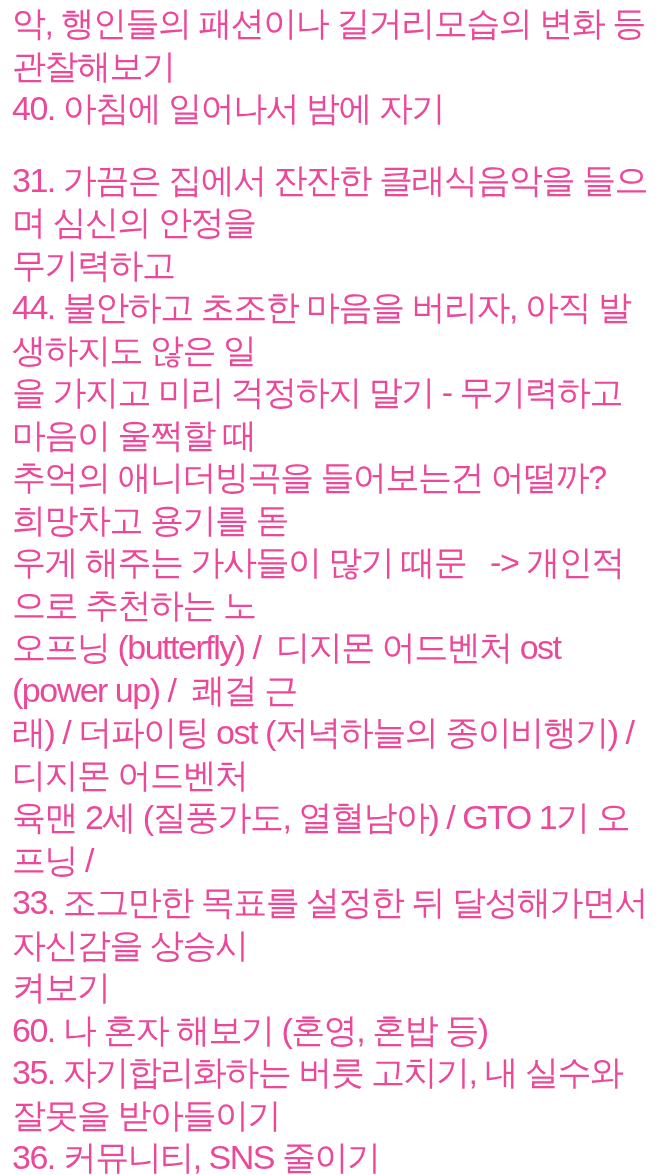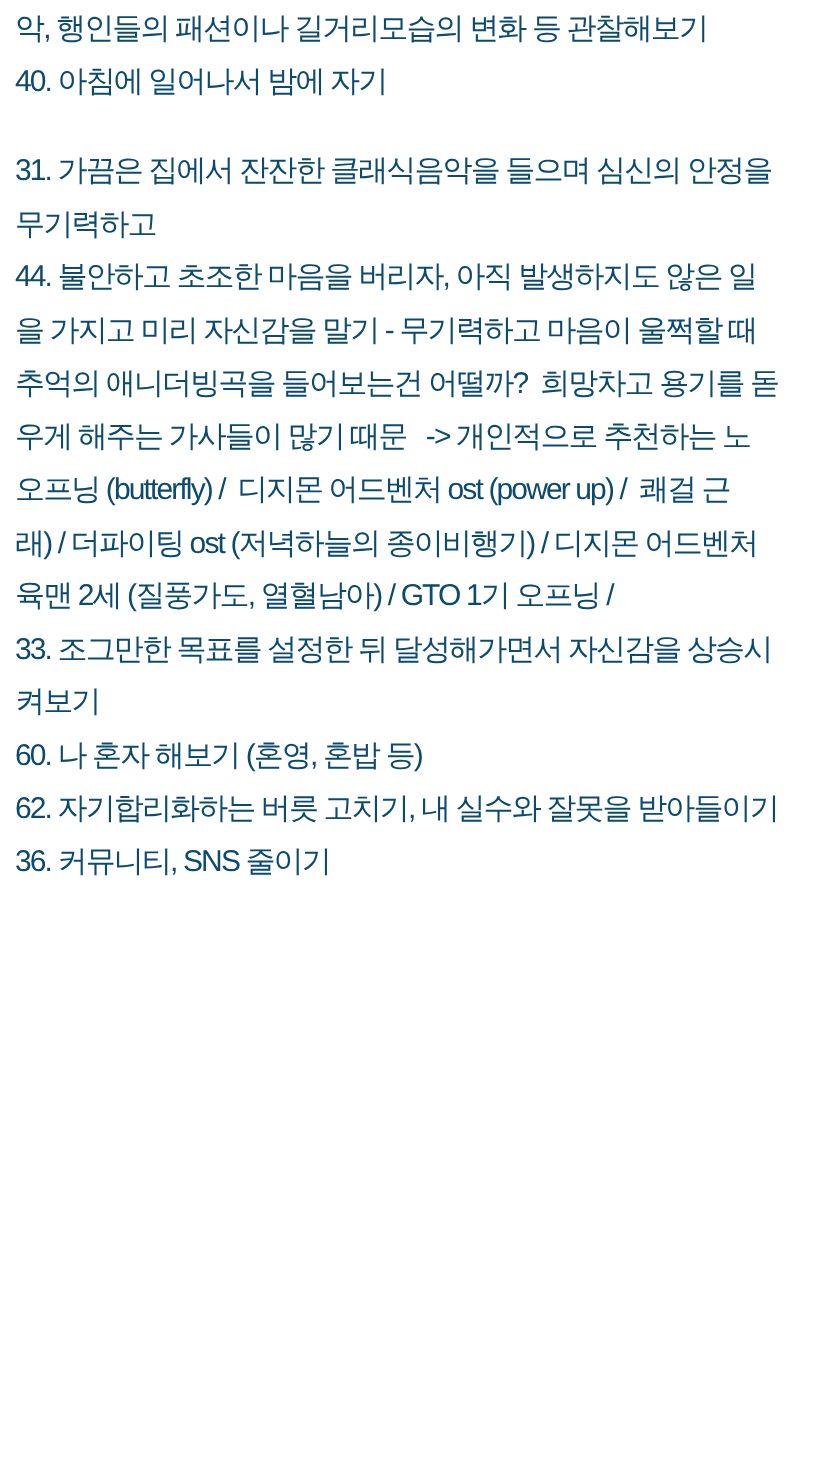--- a/index.html
+++ b/index.html
@@ -11,46 +11,46 @@
     width: 658px;
     height: 1175px;
     box-sizing: border-box;
     background: #ffffff;
     padding: 2px 10px 0 12px;
     overflow: hidden;
     font-family: "Liberation Sans", "DejaVu Sans", sans-serif;
     color: #1a1a1a;
   }
   .line {
-    font-size: 24px;
+    font-size: 34px;
     line-height: 42.5px;
     font-weight: 400;
     letter-spacing: -1.5px;
     white-space: pre-wrap;
-    color: #0c4a6e;
+    color: #ec4899;
   }
   .para-gap {
     height: 29px;
   }
 </style>
 </head>
 <body>
 
 <div class="page">
   <div class="line">악, 행인들의 패션이나 길거리모습의 변화 등 관찰해보기</div>
   <div class="line">40. 아침에 일어나서 밤에 자기</div>
   <div class="para-gap"></div>
   <div class="line">31. 가끔은 집에서 잔잔한 클래식음악을 들으며 심신의 안정을</div>
   <div class="line">무기력하고</div>
   <div class="line">44. 불안하고 초조한 마음을 버리자, 아직 발생하지도 않은 일</div>
-  <div class="line">을 가지고 미리 자신감을 말기 - 무기력하고 마음이 울쩍할 때</div>
+  <div class="line">을 가지고 미리 걱정하지 말기 - 무기력하고 마음이 울쩍할 때</div>
   <div class="line">추억의 애니더빙곡을 들어보는건 어떨까?  희망차고 용기를 돋</div>
   <div class="line">우게 해주는 가사들이 많기 때문   -&gt; 개인적으로 추천하는 노</div>
   <div class="line">오프닝 (butterfly) /  디지몬 어드벤처 ost (power up) /  쾌걸 근</div>
   <div class="line">래) / 더파이팅 ost (저녁하늘의 종이비행기) / 디지몬 어드벤처</div>
   <div class="line">육맨 2세 (질풍가도, 열혈남아) / GTO 1기 오프닝 /</div>
   <div class="line">33. 조그만한 목표를 설정한 뒤 달성해가면서 자신감을 상승시</div>
   <div class="line">켜보기</div>
   <div class="line">60. 나 혼자 해보기 (혼영, 혼밥 등)</div>
-  <div class="line">62. 자기합리화하는 버릇 고치기, 내 실수와 잘못을 받아들이기</div>
+  <div class="line">35. 자기합리화하는 버릇 고치기, 내 실수와 잘못을 받아들이기</div>
   <div class="line">36. 커뮤니티, SNS 줄이기</div>
 
 </div>
 
 </body></html>

